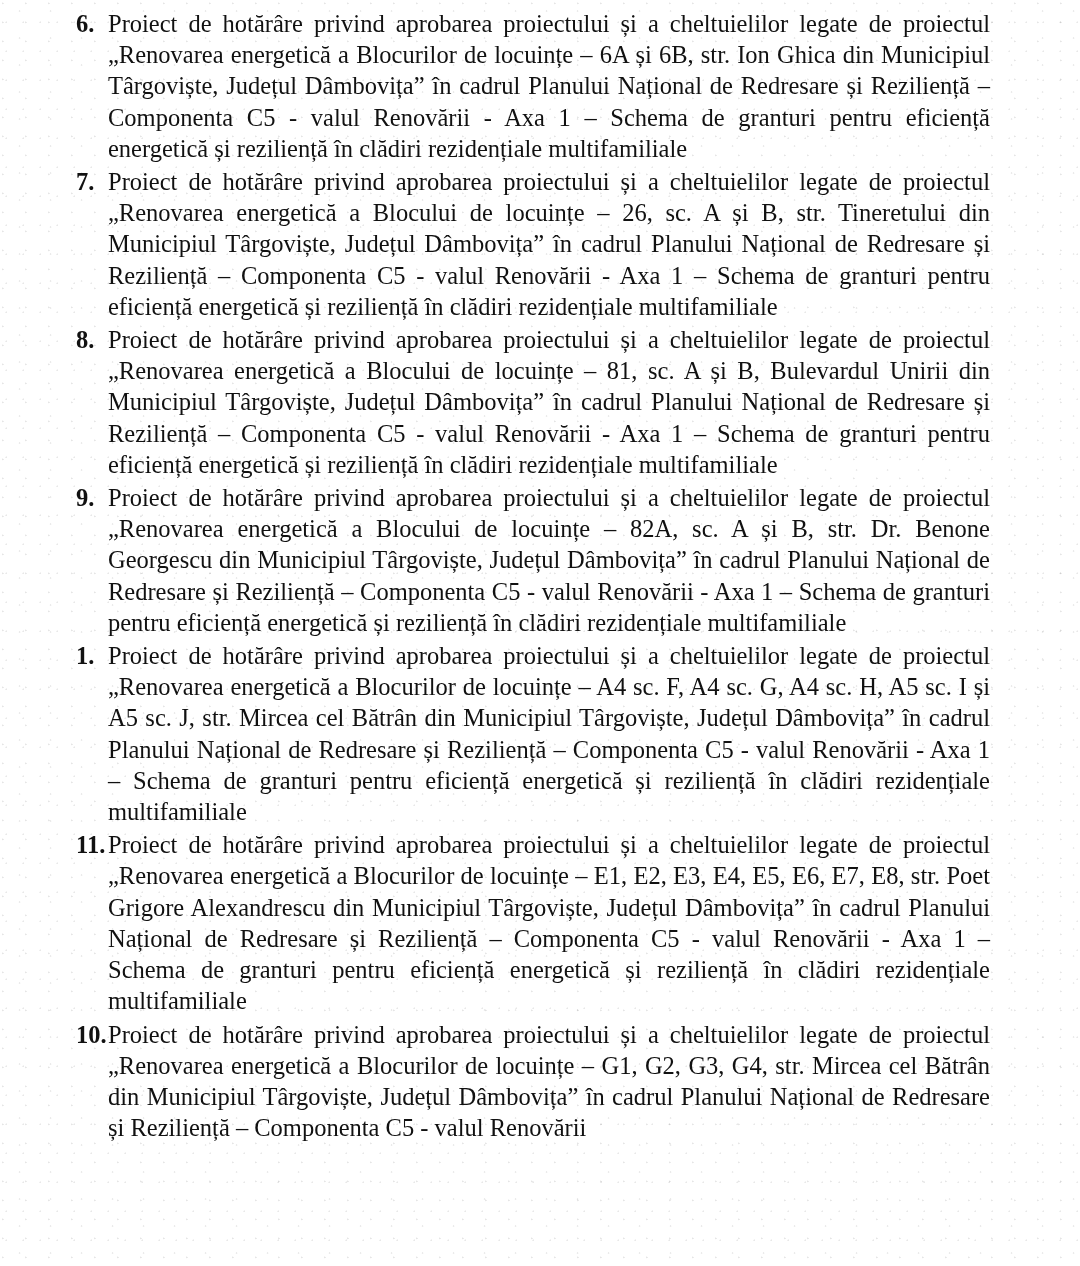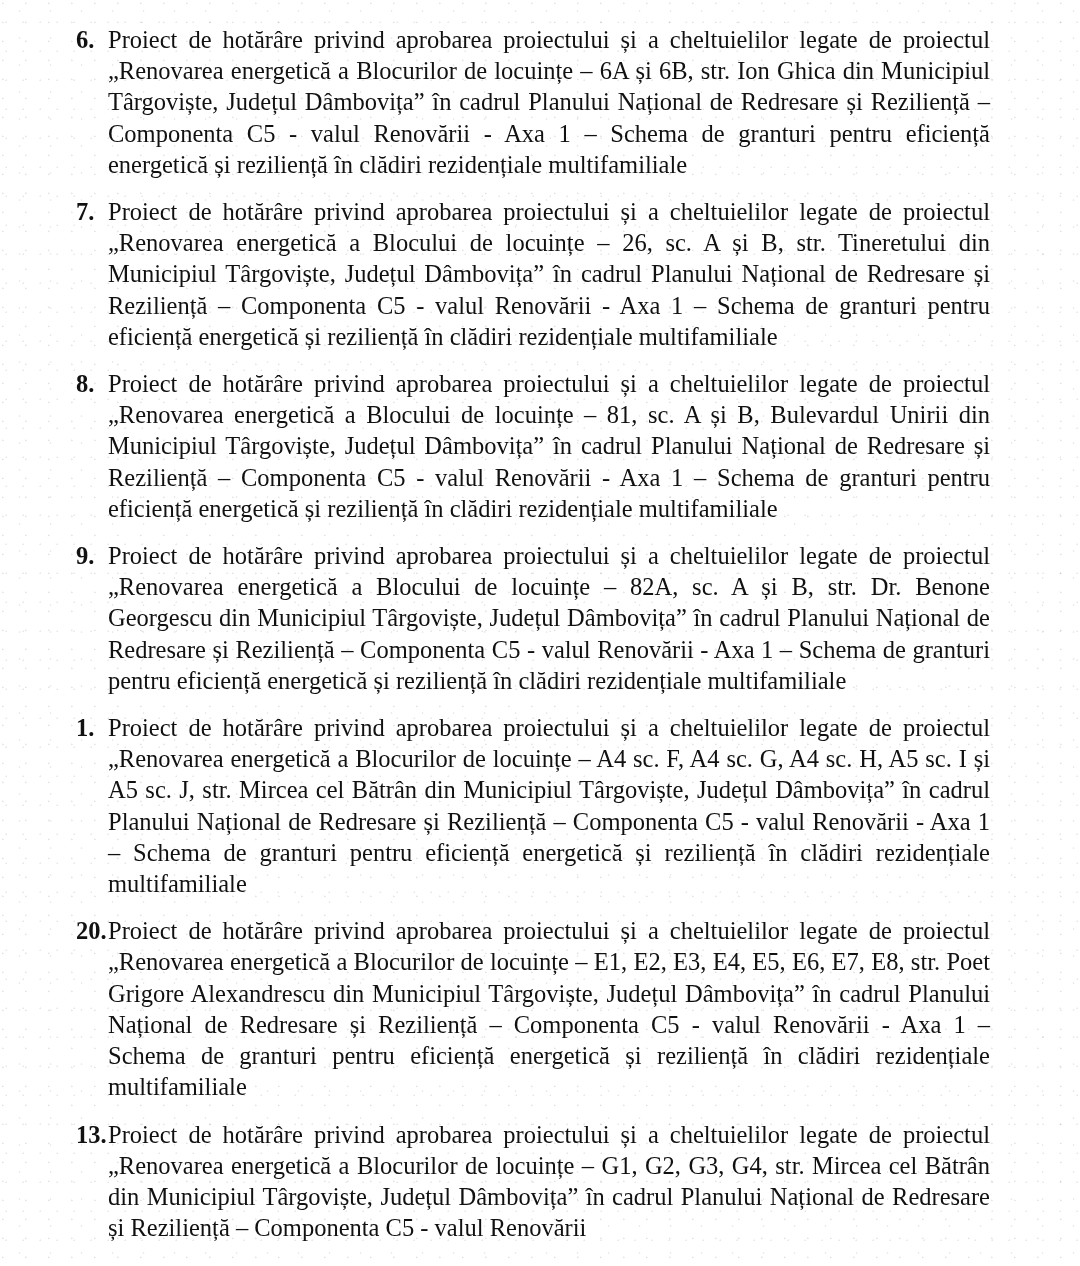--- a/index.html
+++ b/index.html
@@ -47,21 +47,20 @@
     }
     .item-num {
       position: absolute;
       left: 0;
       top: 0;
       font-weight: bold;
       font-size: 24.5px;
     }
     .item-text {
       display: block;
-      margin-top: 16px;
     }
   </style>
 </head>
 <body>
 
 <div class="page">
   <ol class="list">
     <li class="item">
       <span class="item-num">6.</span>
       <span class="item-text">Proiect de hotărâre privind aprobarea proiectului și a cheltuielilor legate de proiectul „Renovarea energetică a Blocurilor de locuințe – 6A și 6B, str. Ion Ghica din Municipiul Târgoviște, Județul Dâmbovița” în cadrul Planului Național de Redresare și Reziliență – Componenta C5 - valul Renovării - Axa 1 – Schema de granturi pentru eficiență energetică și reziliență în clădiri rezidențiale multifamiliale</span>
@@ -76,21 +75,21 @@
     </li>
     <li class="item">
       <span class="item-num">9.</span>
       <span class="item-text">Proiect de hotărâre privind aprobarea proiectului și a cheltuielilor legate de proiectul „Renovarea energetică a Blocului de locuințe – 82A, sc. A și B, str. Dr. Benone Georgescu din Municipiul Târgoviște, Județul Dâmbovița” în cadrul Planului Național de Redresare și Reziliență – Componenta C5 - valul Renovării - Axa 1 – Schema de granturi pentru eficiență energetică și reziliență în clădiri rezidențiale multifamiliale</span>
     </li>
     <li class="item">
       <span class="item-num">1.</span>
       <span class="item-text">Proiect de hotărâre privind aprobarea proiectului și a cheltuielilor legate de proiectul „Renovarea energetică a Blocurilor de locuințe – A4 sc. F, A4 sc. G, A4 sc. H, A5 sc. I și A5 sc. J, str. Mircea cel Bătrân din Municipiul Târgoviște, Județul Dâmbovița” în cadrul Planului Național de Redresare și Reziliență – Componenta C5 - valul Renovării - Axa 1 – Schema de granturi pentru eficiență energetică și reziliență în clădiri rezidențiale multifamiliale</span>
     </li>
     <li class="item">
-      <span class="item-num">20.</span>
+      <span class="item-num">11.</span>
       <span class="item-text">Proiect de hotărâre privind aprobarea proiectului și a cheltuielilor legate de proiectul „Renovarea energetică a Blocurilor de locuințe – E1, E2, E3, E4, E5, E6, E7, E8,  str. Poet Grigore Alexandrescu din Municipiul Târgoviște, Județul Dâmbovița” în cadrul Planului Național de Redresare și Reziliență – Componenta C5 - valul Renovării - Axa 1 – Schema de granturi pentru eficiență energetică și reziliență în clădiri rezidențiale multifamiliale</span>
     </li>
     <li class="item">
-      <span class="item-num">13.</span>
+      <span class="item-num">10.</span>
       <span class="item-text">Proiect de hotărâre privind aprobarea proiectului și a cheltuielilor legate de proiectul „Renovarea energetică a Blocurilor de locuințe – G1, G2, G3, G4, str. Mircea cel Bătrân din Municipiul Târgoviște, Județul Dâmbovița” în cadrul Planului Național de Redresare și Reziliență – Componenta C5 - valul Renovării</span>
     </li>
   </ol>
 </div>
 
 </body></html>

